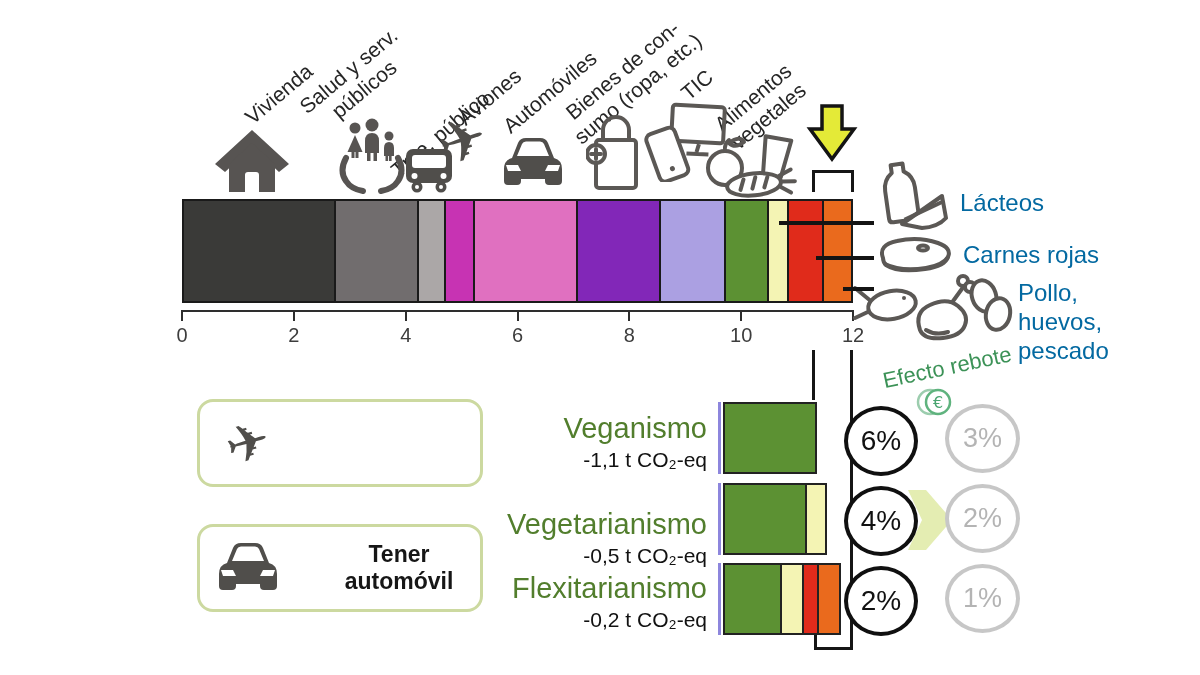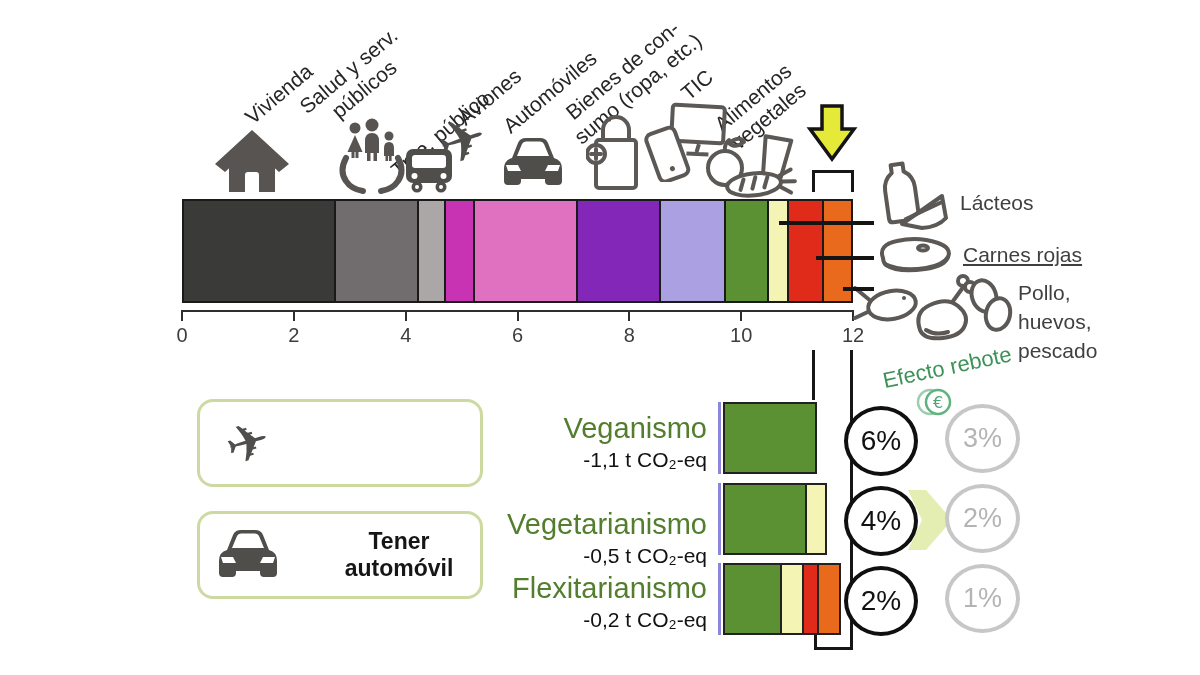--- a/index.html
+++ b/index.html
@@ -30,36 +30,36 @@
 
   
   .axis{position:absolute;left:182px;top:310px;width:671px;height:40px;}
   .axis .axis-line{position:absolute;left:-1px;top:0;width:673px;height:2px;background:#2e2e2e;}
   .axis .tick{position:absolute;top:0;width:2px;height:11px;background:#2e2e2e;transform:translateX(-1px);}
   .axis .tick-label{position:absolute;top:14px;transform:translateX(-50%);
                     font-size:20px;color:#3d3d3d;}
 
   
   .leader{position:absolute;height:3.5px;background:#141414;z-index:6;}
-  .r-label{position:absolute;font-size:21px;line-height:29px;color:#404040;white-space:pre-line;}
+  .r-label{position:absolute;font-size:24px;line-height:29px;color:#0369a1;white-space:pre-line;}
 
   
   .top-bracket{position:absolute;left:812px;top:170px;width:36px;height:19px;
                border-top:3px solid #161616;border-left:3px solid #161616;border-right:3px solid #161616;}
   .bk{position:absolute;background:#161616;}
   .bk.stub-top{left:812px;top:350px;width:3px;height:50px;}
   .bk.main{left:850px;top:350px;width:3px;height:300px;}
   .bk.bottom{left:814px;top:647px;width:39px;height:3px;}
   .bk.stub-bot{left:814px;top:629px;width:3px;height:21px;}
 
   
   .callout{position:absolute;left:197px;width:286px;height:88px;background:#fff;
            border:3px solid #ccd9a0;border-radius:16px;display:flex;align-items:center;box-sizing:border-box;}
   .callout.flight{top:399px;}
-  .callout.auto{top:511px;gap:32px;}
+  .callout.auto{top:524px;gap:32px;}
   .callout .icon-wrap{width:96px;display:flex;justify-content:center;align-items:center;}
   .callout .text{flex:1;text-align:center;padding-right:10px;}
   .callout .title{font-weight:bold;font-size:23px;color:#161616;}
   .callout .value{font-size:23px;color:#161616;margin-top:2px;}
 
   
   .diet-label{position:absolute;left:440px;width:267px;text-align:right;}
   .diet-label .diet-name{font-size:29px;color:#527e2d;}
   .diet-label .diet-value{font-size:21px;color:#111;margin-top:3px;}
   .diet-label.d0{top:412px;}
@@ -237,21 +237,21 @@
   </svg>
   <div class="r-label" style="left:960px;top:188px;">Lácteos</div>
 
   <svg class="icon" style="left:876px;top:234px;" width="78" height="44" viewBox="0 0 78 44">
     <g fill="none" stroke="#5b5855" stroke-width="4" stroke-linejoin="round" stroke-linecap="round">
       <path d="M7 24 q-5 -13 14 -17 q21 -5 41 2 q14 5 10 14 q-3 9 -23 12 q-27 4 -39 -4 q-3 -3 -3 -7 Z" fill="#ffffff"></path>
       <path d="M9 30 q16 8 41 4 q17 -3 22 -11"></path>
       <ellipse cx="47" cy="14" rx="5" ry="2.5"></ellipse>
     </g>
   </svg>
-  <div class="r-label" style="left:963px;top:240px;text-decoration:underline;">Carnes rojas</div>
+  <div class="r-label" style="left:963px;top:240px;">Carnes rojas</div>
 
   <svg class="icon" style="left:850px;top:268px;" width="164" height="80" viewBox="0 0 164 80">
     <g fill="none" stroke="#5b5855" stroke-width="4" stroke-linejoin="round" stroke-linecap="round">
       <path d="M22 34 L5 20 M22 42 L5 50"></path>
       <ellipse cx="42" cy="37" rx="24" ry="14" transform="rotate(-10 42 37)" fill="#ffffff"></ellipse>
       <circle cx="54" cy="30" r="2" fill="#5b5855" stroke="none"></circle>
       <path d="M98 40 L114 18"></path>
       <circle cx="113" cy="13" r="5" fill="#ffffff"></circle>
       <circle cx="120" cy="19" r="5" fill="#ffffff"></circle>
       <path d="M70 62 q-6 -18 10 -25 q17 -8 28 1 q11 9 7 19 q-4 11 -22 13 q-19 2 -23 -8 Z" fill="#ffffff"></path>

